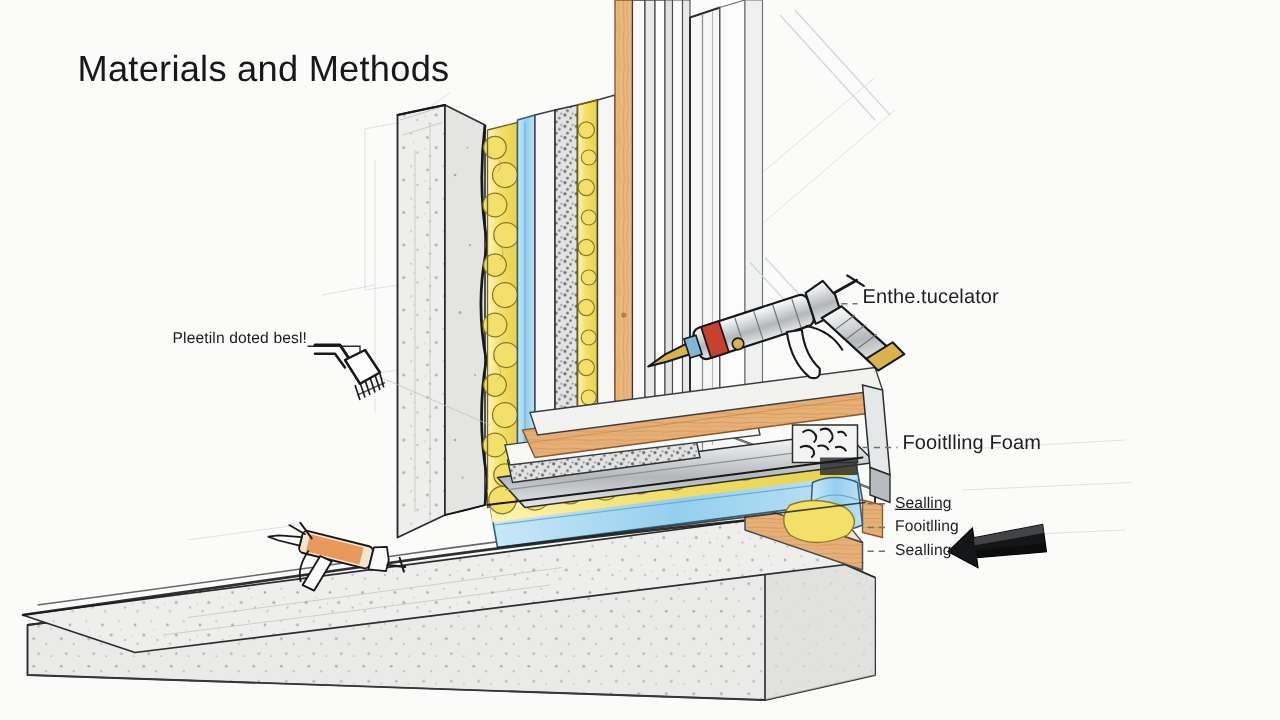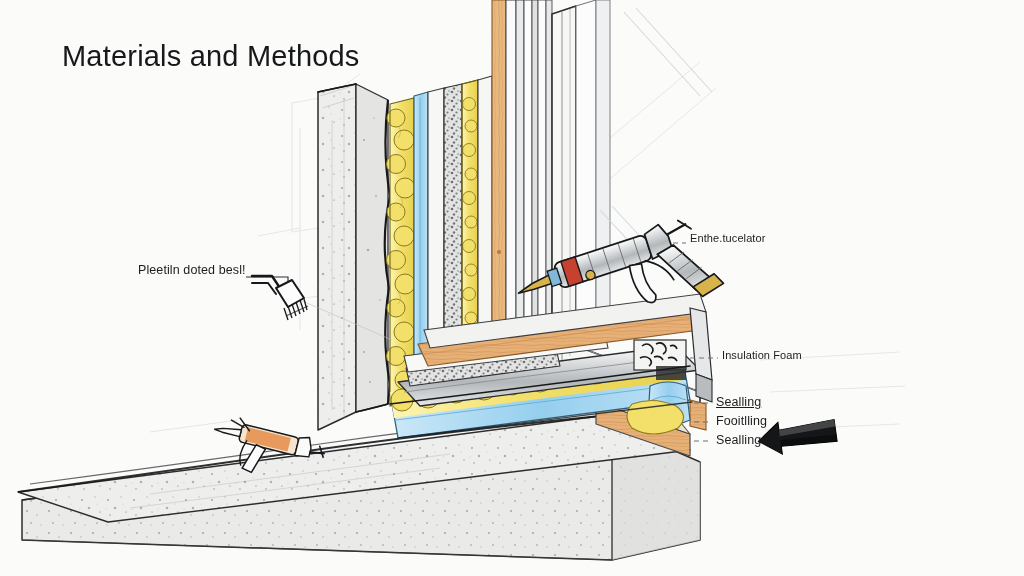--- a/index.html
+++ b/index.html
@@ -15,21 +15,21 @@
 
   .page-title{
     position:absolute;left:62px;top:40px;
     font-size:29px;font-weight:400;letter-spacing:.2px;
     color:#17181a;white-space:nowrap;
     font-family:"Liberation Sans", sans-serif;
   }
 
   .callout{
     position:absolute;
-    font-size:11px;color:#1c1d1f;white-space:nowrap;
+    font-size:16px;color:#1c1d1f;white-space:nowrap;
     font-family:"Liberation Sans", sans-serif;
     letter-spacing:.1px;
   }
   .callout.sm{font-size:12.5px;}
   .callout.left{text-align:right;}
 </style>
 </head>
 <body>
 
 <div id="stage">
@@ -436,21 +436,21 @@
     </g>
 
   </svg>
 
   <div class="page-title">Materials and Methods</div>
 
   <div class="callout left sm" style="left:138px;top:270px;transform:translateY(-50%);">Pleetiln doted besl!</div>
 
   <div class="callout" style="left:690px;top:238px;transform:translateY(-50%);">Enthe.tucelator</div>
 
-  <div class="callout" style="left:722px;top:355px;transform:translateY(-50%);">Insulation Foam</div>
+  <div class="callout" style="left:722px;top:355px;transform:translateY(-50%);">Fooitlling Foam</div>
 
   <div class="callout sm" style="left:716px;top:402px;transform:translateY(-50%);text-decoration:underline;">Sealling</div>
 
   <div class="callout sm" style="left:716px;top:421px;transform:translateY(-50%);">Fooitlling</div>
 
   <div class="callout sm" style="left:716px;top:440px;transform:translateY(-50%);">Sealling</div>
 
 </div>
 
 </body></html>

